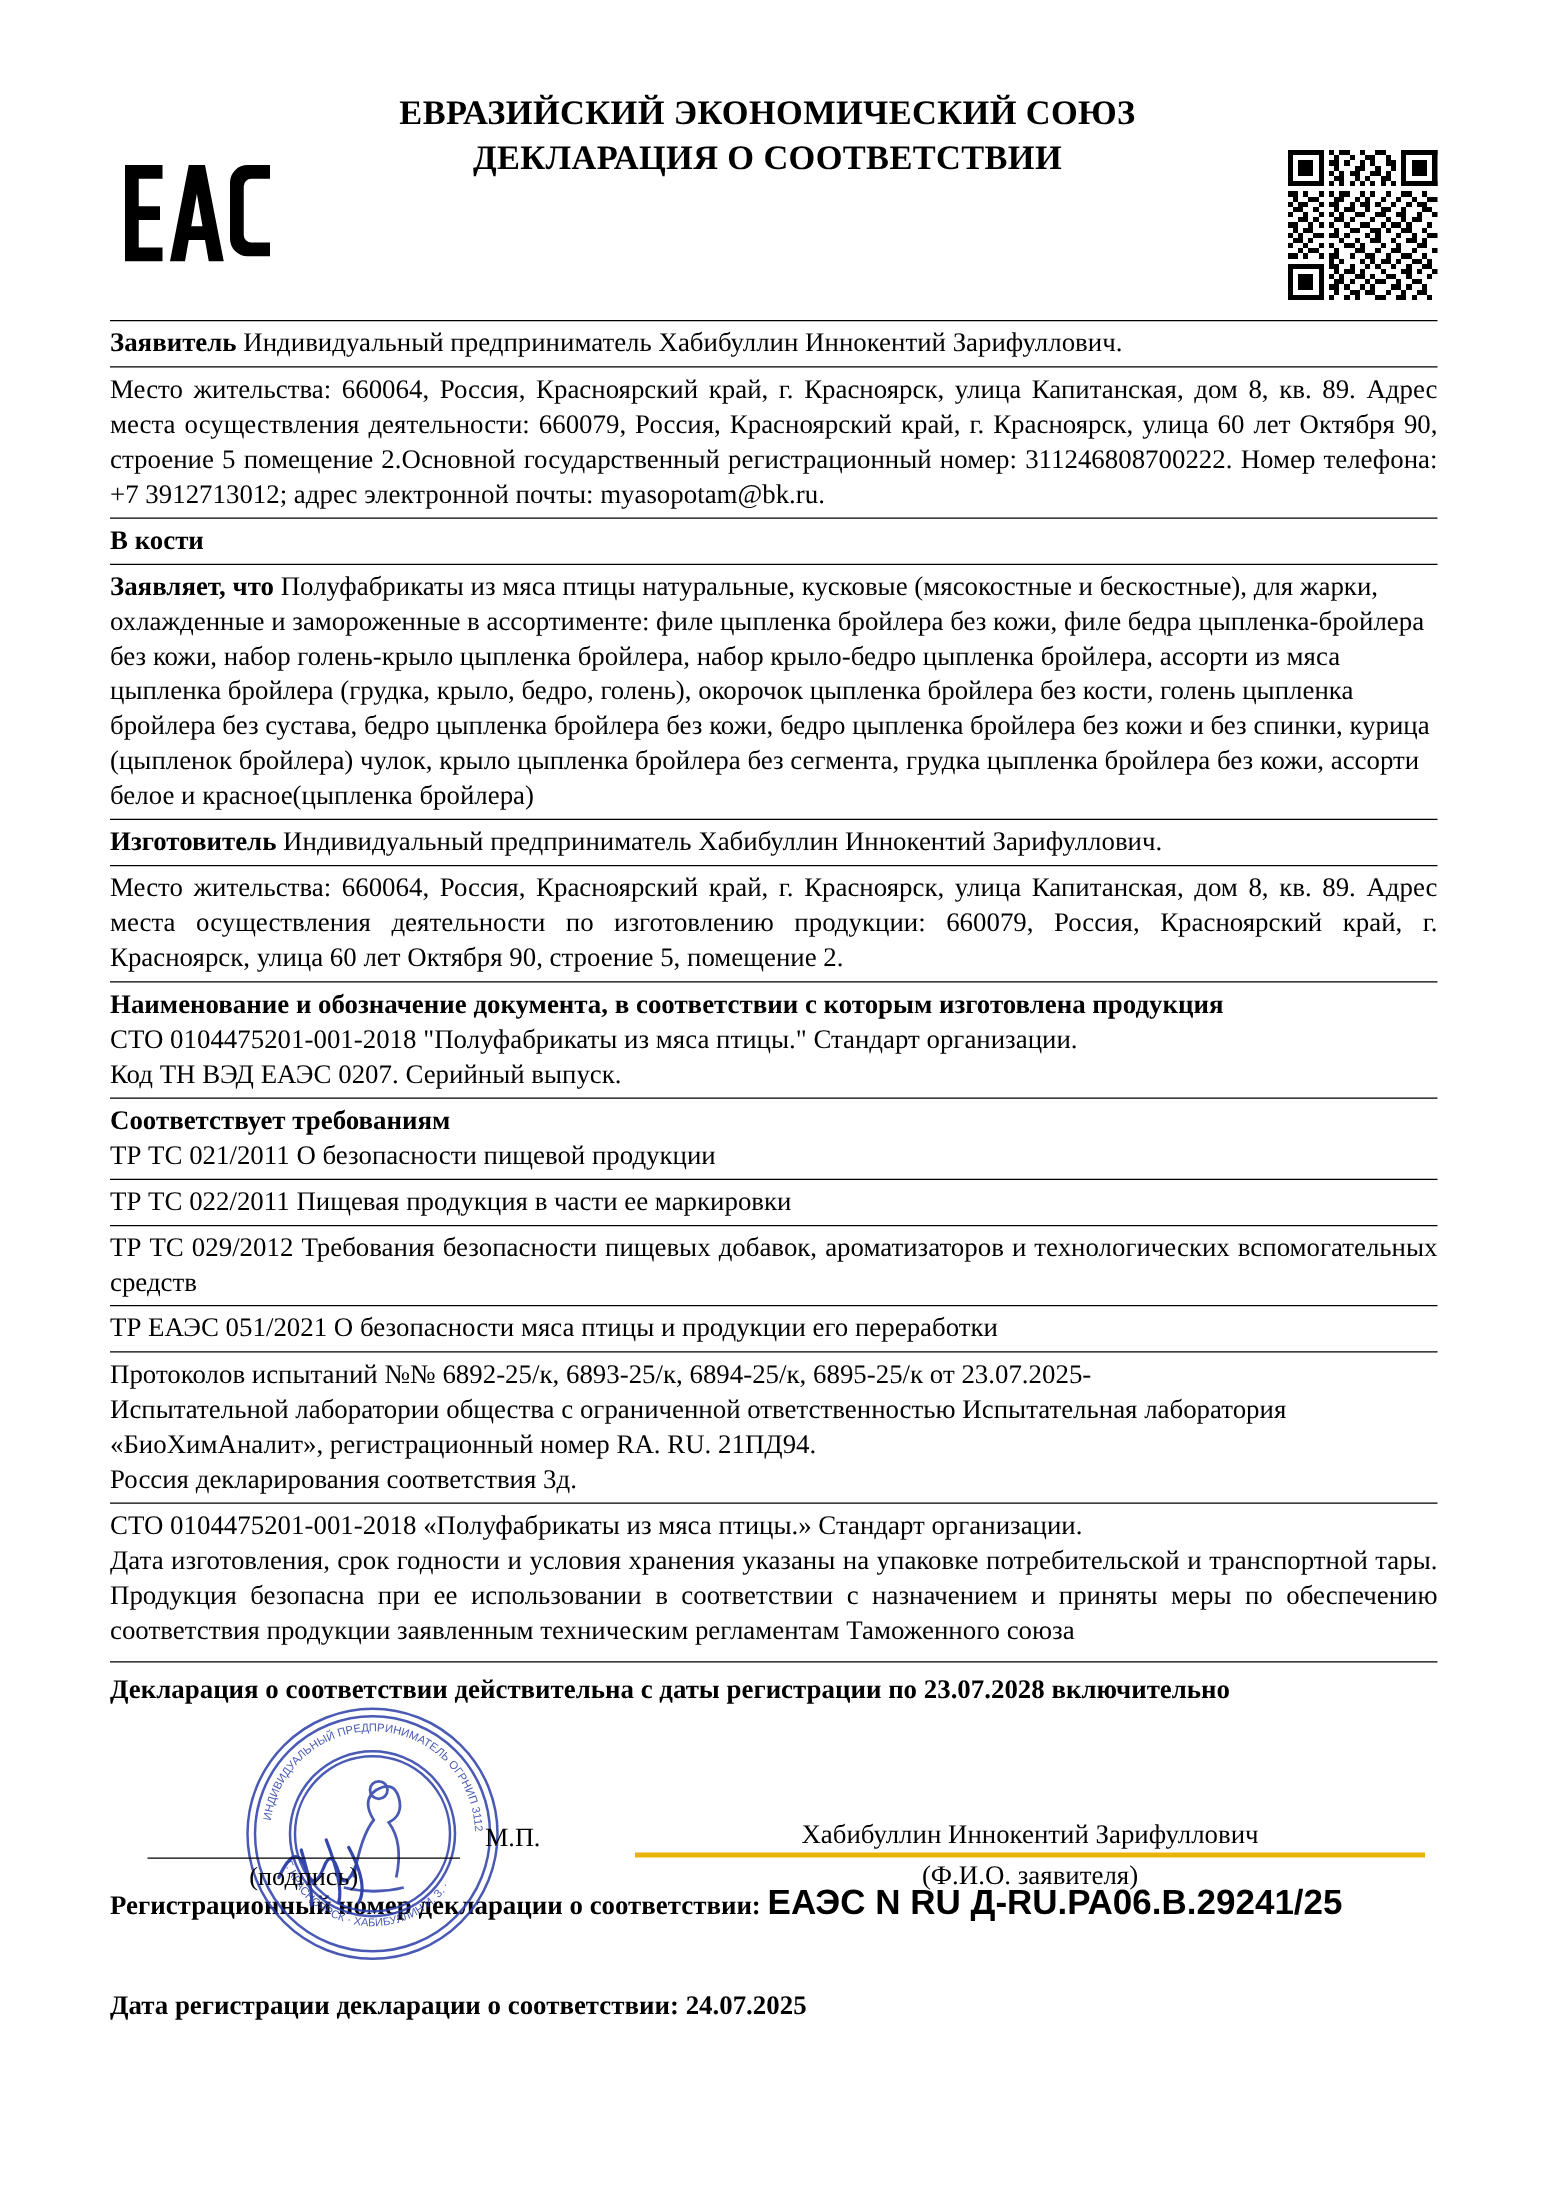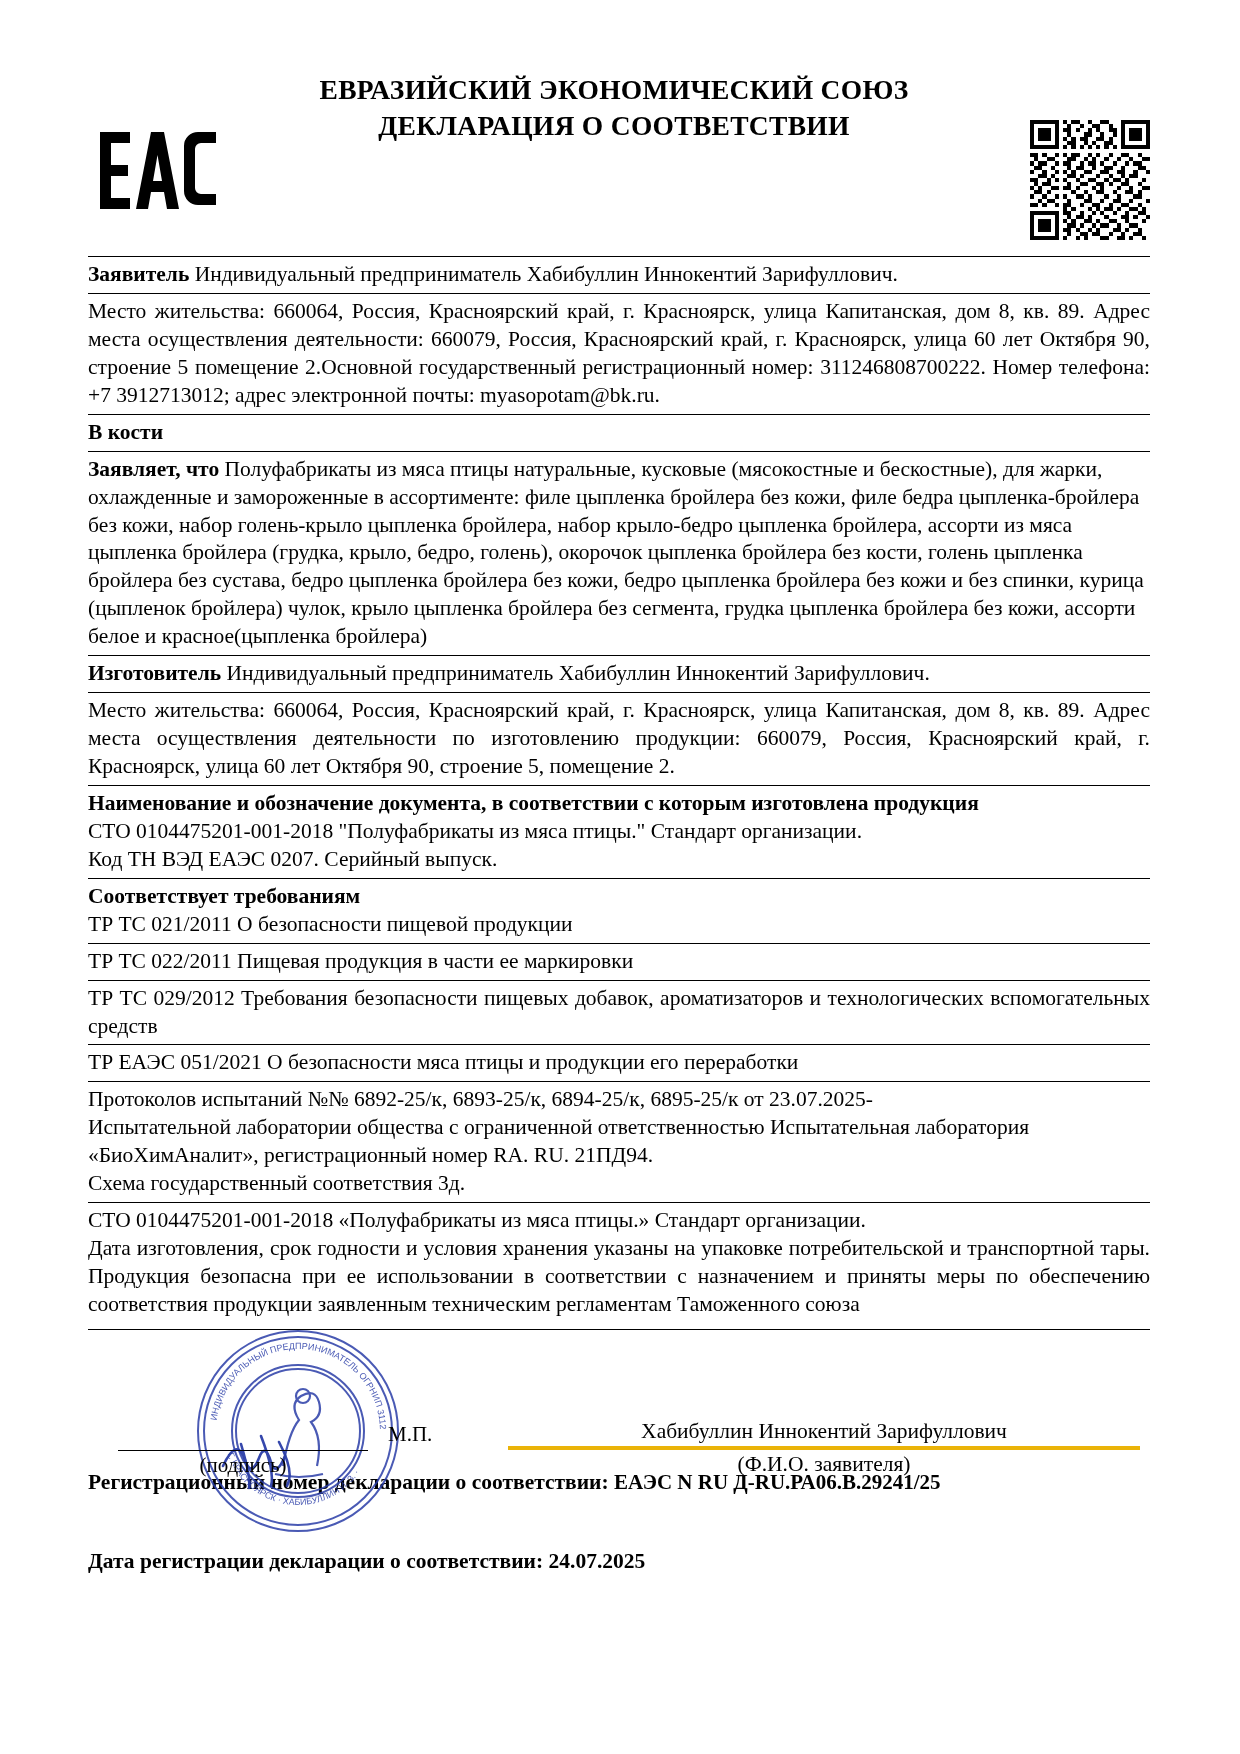--- a/index.html
+++ b/index.html
@@ -134,21 +134,21 @@
     width: 230px;
     height: 230px;
     pointer-events: none;
   }
 
   .reg-number {
     font-size: 21.5px;
     font-weight: bold;
     margin-top: 4px;
   }
-  .reg-number .val { font-family: Liberation Serif, serif; font-size: 21px;}
+  .reg-number .val { font-family: Liberation Sans, sans-serif; font-size: 28px;}
   .reg-date {
     font-size: 21.5px;
     font-weight: bold;
     margin-top: 54px;
   }
   .spacer-sm { height: 6px; }
 </style>
 </head>
 <body>
 
@@ -441,29 +441,30 @@
   <div class="rule"></div>
   <div class="sec nojust">ТР ТС 022/2011 Пищевая продукция в части ее маркировки</div>
   <div class="rule"></div>
   <div class="sec">ТР ТС 029/2012 Требования безопасности пищевых добавок, ароматизаторов и технологических вспомогательных средств</div>
   <div class="rule"></div>
   <div class="sec nojust">ТР ЕАЭС 051/2021 О безопасности мяса птицы и продукции его переработки</div>
   <div class="rule"></div>
 
   <div class="sec nojust">Протоколов испытаний №№ 6892-25/к, 6893-25/к, 6894-25/к, 6895-25/к от 23.07.2025-</div>
   <div class="sec nojust">Испытательной лаборатории общества с ограниченной ответственностью Испытательная лаборатория «БиоХимАналит», регистрационный номер RA. RU. 21ПД94.</div>
-  <div class="sec nojust">Схема государственный соответствия 3д.</div>
+  <div class="sec nojust">Россия декларирования соответствия 3д.</div>
   <div class="rule"></div>
 
   <div class="sec nojust">СТО 0104475201-001-2018 «Полуфабрикаты из мяса птицы.» Стандарт организации.</div>
   <div class="sec">Дата изготовления, срок годности и условия хранения указаны на упаковке потребительской и транспортной тары. Продукция безопасна при ее использовании в соответствии с назначением и приняты меры по обеспечению соответствия продукции заявленным техническим регламентам Таможенного союза</div>
 
   <div class="spacer-sm"></div>
   <div class="rule"></div>
 
+  <div class="validity">Декларация о соответствии действительна с даты регистрации по 23.07.2028 включительно</div>
 
   <div class="sign-area">
 
     <div class="stamp">
       <svg viewBox="0 0 230 230" width="230" height="230" aria-hidden="true">
         <g fill="none" stroke="#2b3ea8" stroke-width="2" opacity="0.85">
           <circle cx="115" cy="115" r="100"></circle>
           <circle cx="115" cy="115" r="94"></circle>
           <circle cx="115" cy="115" r="66"></circle>
           <circle cx="115" cy="115" r="62"></circle>

